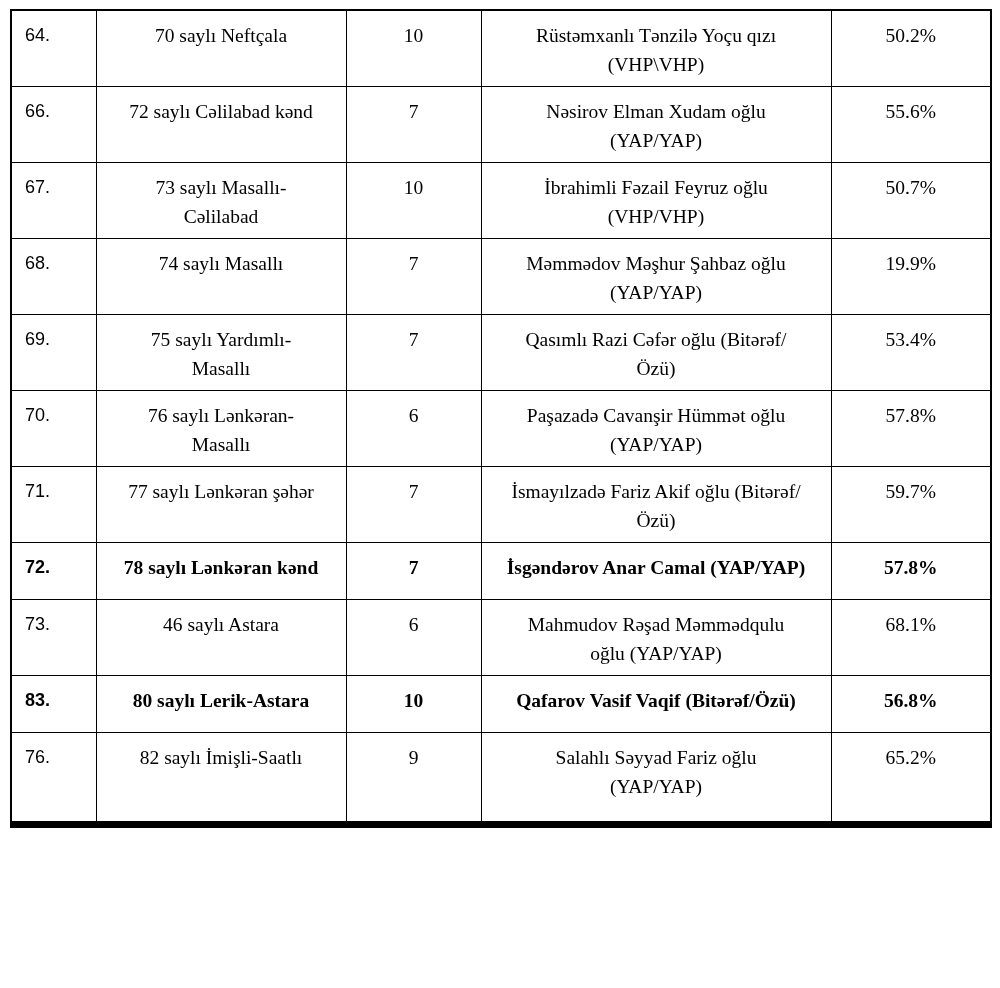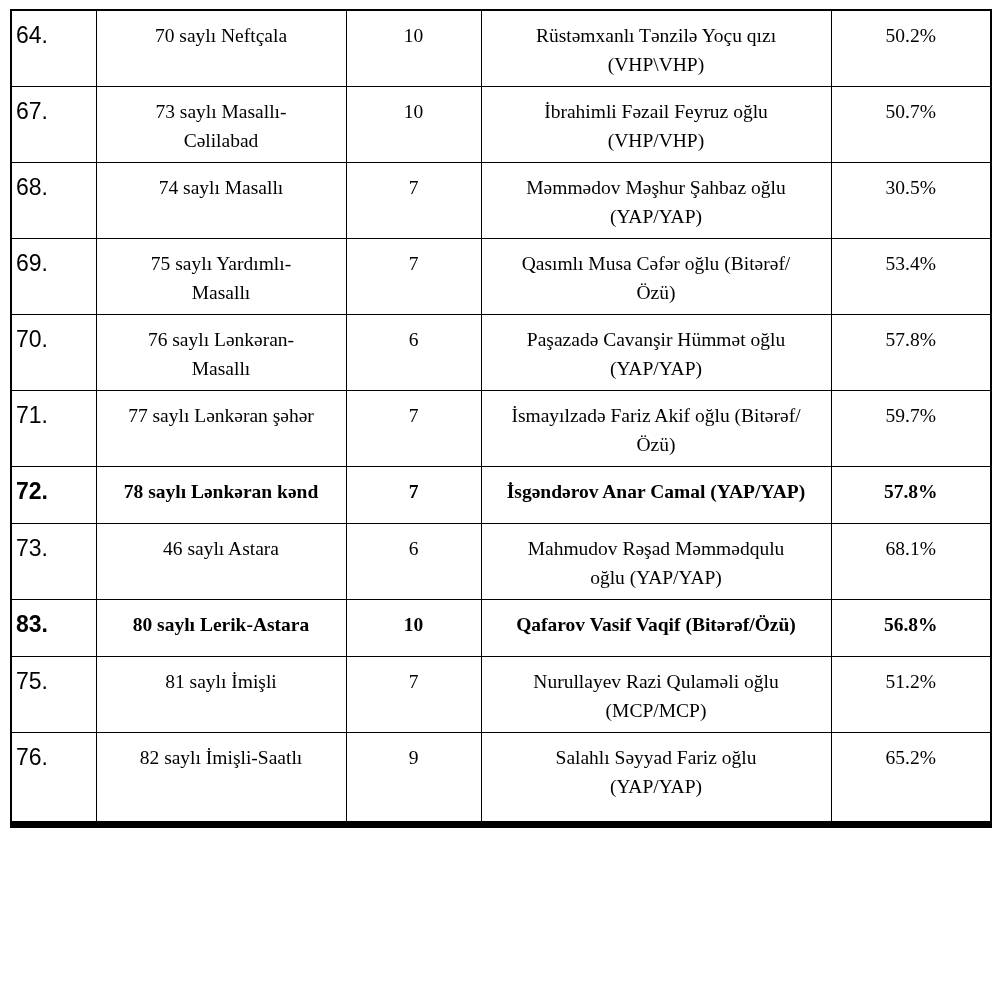--- a/index.html
+++ b/index.html
@@ -32,23 +32,23 @@
     font-size: 19.5px;
     line-height: 29px;
     white-space: pre-line;
     overflow: hidden;
   }
   tr.h2 { height: 76px; }
   tr.h1 { height: 57px; font-weight: bold; }
   tr.last { height: 92px; }
   td.col-num {
     text-align: left;
-    padding-left: 4px;
+    padding-left: 13px;
     font-family: "Liberation Sans", sans-serif;
-    font-size: 23px;
+    font-size: 18px;
   }
   col.c-num { width: 85px; }
   col.c-const { width: 250px; }
   col.c-count { width: 135px; }
   col.c-cand { width: 350px; }
   col.c-pct { width: 160px; }
 </style>
 </head>
 <body>
 
@@ -64,42 +64,50 @@
     <tbody id="tbody">
         <tr class="h2">
           <td class="col-num">64.</td>
           <td class="col-constituency">70 saylı Neftçala</td>
           <td class="col-count">10</td>
           <td class="col-candidate">Rüstəmxanlı Tənzilə Yoçu qızı
 (VHP\VHP)</td>
           <td class="col-percent">50.2%</td>
         </tr>
         <tr class="h2">
+          <td class="col-num">66.</td>
+          <td class="col-constituency">72 saylı Cəlilabad kənd</td>
+          <td class="col-count">7</td>
+          <td class="col-candidate">Nəsirov Elman Xudam oğlu
+(YAP/YAP)</td>
+          <td class="col-percent">55.6%</td>
+        </tr>
+        <tr class="h2">
           <td class="col-num">67.</td>
           <td class="col-constituency">73 saylı Masallı-
 Cəlilabad</td>
           <td class="col-count">10</td>
           <td class="col-candidate">İbrahimli Fəzail Feyruz oğlu
 (VHP/VHP)</td>
           <td class="col-percent">50.7%</td>
         </tr>
         <tr class="h2">
           <td class="col-num">68.</td>
           <td class="col-constituency">74 saylı Masallı</td>
           <td class="col-count">7</td>
           <td class="col-candidate">Məmmədov Məşhur Şahbaz oğlu
 (YAP/YAP)</td>
-          <td class="col-percent">30.5%</td>
+          <td class="col-percent">19.9%</td>
         </tr>
         <tr class="h2">
           <td class="col-num">69.</td>
           <td class="col-constituency">75 saylı Yardımlı-
 Masallı</td>
           <td class="col-count">7</td>
-          <td class="col-candidate">Qasımlı Musa Cəfər oğlu (Bitərəf/
+          <td class="col-candidate">Qasımlı Razi Cəfər oğlu (Bitərəf/
 Özü)</td>
           <td class="col-percent">53.4%</td>
         </tr>
         <tr class="h2">
           <td class="col-num">70.</td>
           <td class="col-constituency">76 saylı Lənkəran-
 Masallı</td>
           <td class="col-count">6</td>
           <td class="col-candidate">Paşazadə Cavanşir Hümmət oğlu
 (YAP/YAP)</td>
@@ -128,28 +136,20 @@
 oğlu (YAP/YAP)</td>
           <td class="col-percent">68.1%</td>
         </tr>
         <tr class="h1">
           <td class="col-num">83.</td>
           <td class="col-constituency">80 saylı Lerik-Astara</td>
           <td class="col-count">10</td>
           <td class="col-candidate">Qafarov Vasif Vaqif (Bitərəf/Özü)</td>
           <td class="col-percent">56.8%</td>
         </tr>
-        <tr class="h2">
-          <td class="col-num">75.</td>
-          <td class="col-constituency">81 saylı İmişli</td>
-          <td class="col-count">7</td>
-          <td class="col-candidate">Nurullayev Razi Qulaməli oğlu
-(MCP/MCP)</td>
-          <td class="col-percent">51.2%</td>
-        </tr>
         <tr class="h2 last">
           <td class="col-num">76.</td>
           <td class="col-constituency">82 saylı İmişli-Saatlı</td>
           <td class="col-count">9</td>
           <td class="col-candidate">Salahlı Səyyad Fariz oğlu
 (YAP/YAP)</td>
           <td class="col-percent">65.2%</td>
         </tr>
       </tbody>
   </table>

